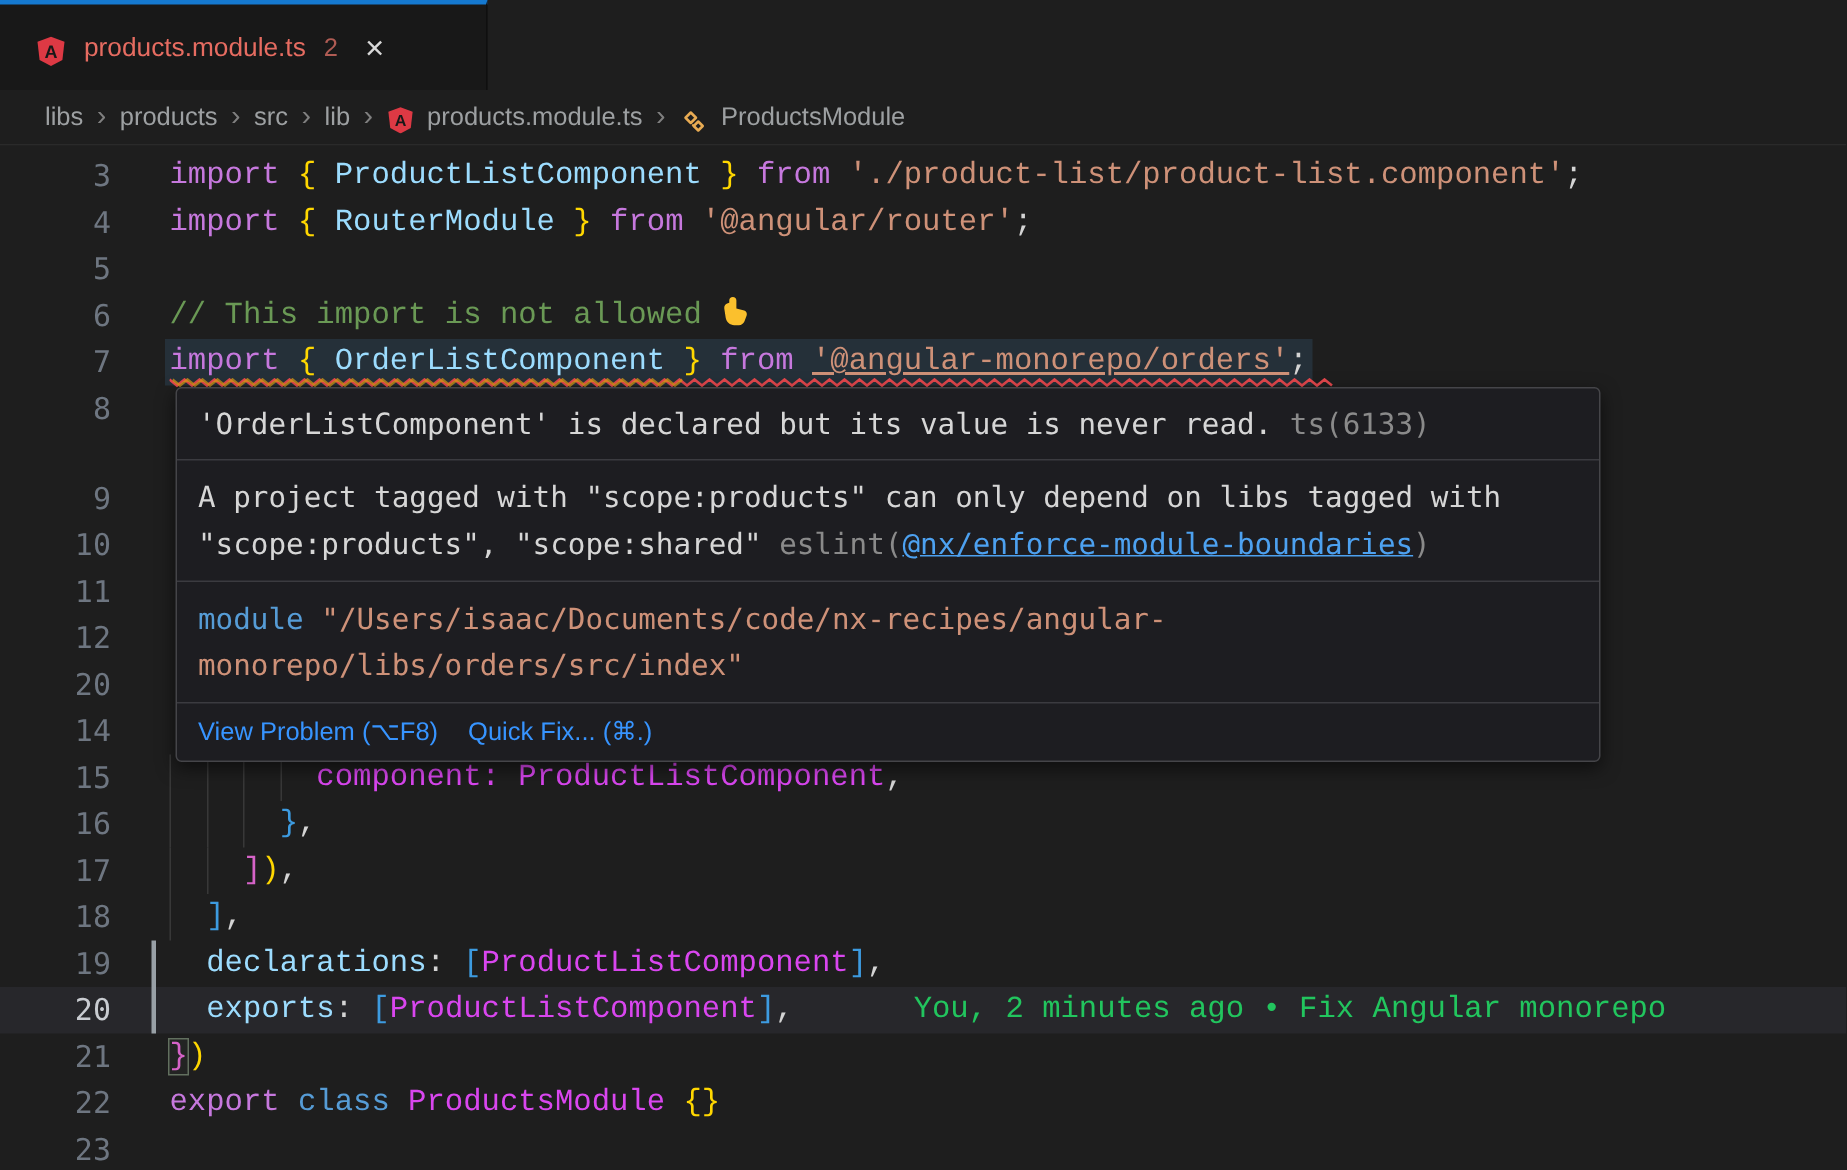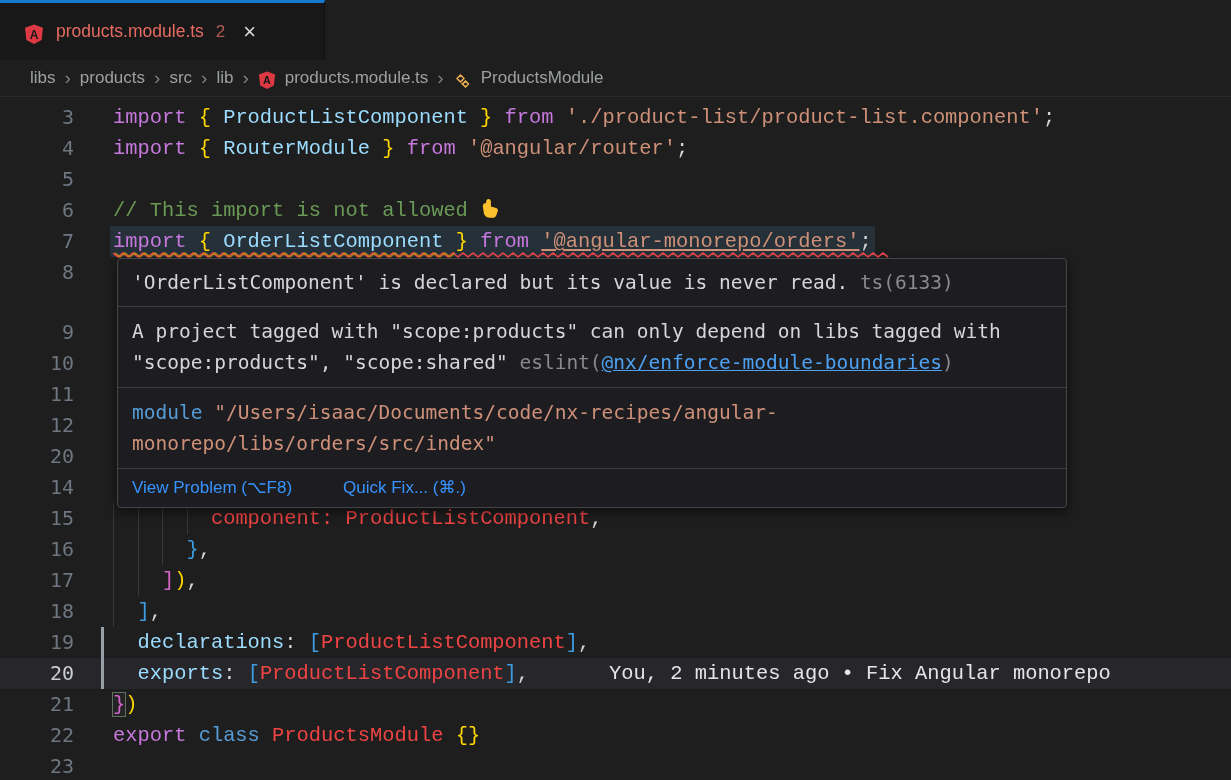--- a/index.html
+++ b/index.html
@@ -42,47 +42,47 @@
   .code { margin-left:39px; position:relative; flex:1;font-family:Liberation Mono, monospace; }
   .gap { height:29px; }
   .guide { position:absolute; top:0; bottom:0; width:1px; background:#383838; }
   
   .c-kw   { color:#C678DD; }
   .c-kwb  { color:#569CD6; }
   .c-gold { color:#FFD700; }
   .c-pink { color:#D663C8; }
   .c-blue { color:#3D9BE0; }
   .c-lblue{ color:#9CDCFE; }
-  .c-teal { color:#ef4444;margin-top:20px; }
+  .c-teal { color:#d946ef;margin-top:20px; }
   .c-str  { color:#CE9178; }
   .c-strU { color:#CE9178; text-decoration:underline; }
   .c-cmt  { color:#6A9955; }
   .c-fg   { color:#d4d4d4; }
   .match  { outline:1px solid #62705f; background:rgba(100,120,100,.08); }
   .hlbox  { background:#253039; display:inline-block; height:31px; padding:0 3px; margin:0 -3px; }
-  .blame  { color:#e5e5e5; margin-left:80px; }
+  .blame  { color:#22c55e; margin-left:80px; }
   .sqsvg  { position:absolute; top:26px; pointer-events:none; }
   .gitbar { position:absolute; left:101px; width:3px; background:#98a0a6; }
   
   .hover {
     position:absolute; left:117px; top:161px; width:950px; z-index:5;
     background:#1d1d21; border:1px solid #454549; border-radius:4px;
     box-shadow:0 4px 12px rgba(0,0,0,.55);
     font-family:"DejaVu Sans Mono", monospace; font-size:19.5px; color:#d6d6d6;
     overflow:hidden;
   }
   .hs { padding:9px 14px; line-height:31px; }
   .hs + .hs { border-top:1px solid #3b3b40; }
   .hs.s1 { line-height:29px; }
   .dim  { color:#8a8a8a; }
   .hlink{ color:#4da1f0; text-decoration:underline; cursor:pointer; }
   .kwmod{ color:#569CD6; }
   .hpath{ color:#CE9178; }
   .actions {
-    display:flex; gap:51px; padding:8px 14px 9px;
+    display:flex; gap:20px; padding:8px 14px 9px;
     border-top:1px solid #3b3b40;
     font-family:"Liberation Sans", sans-serif; font-size:17px;
   }
   .action { color:#3794FF; cursor:pointer; }
 </style>
 </head>
 <body>
 
 <div class="titlebar">
   <div class="tab">

